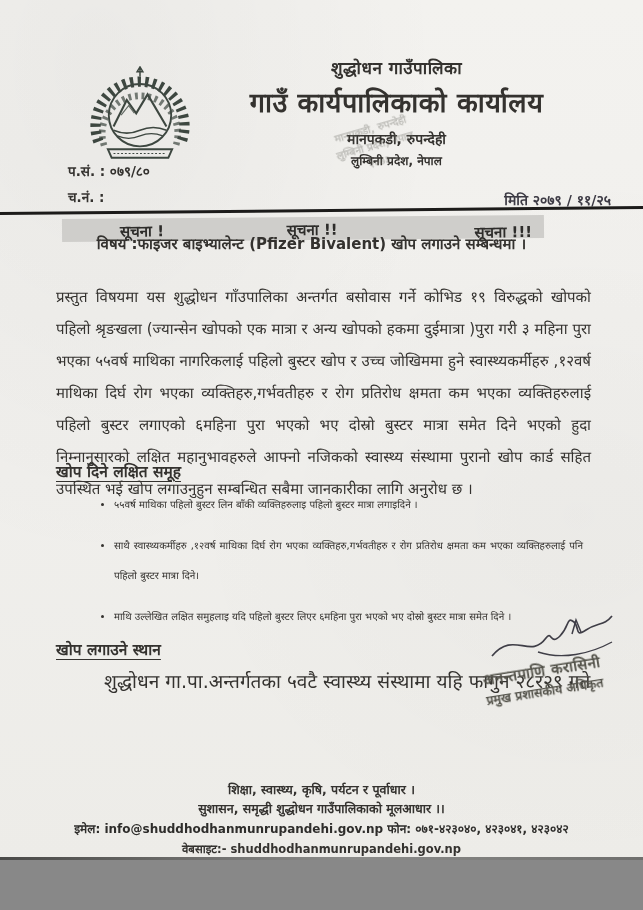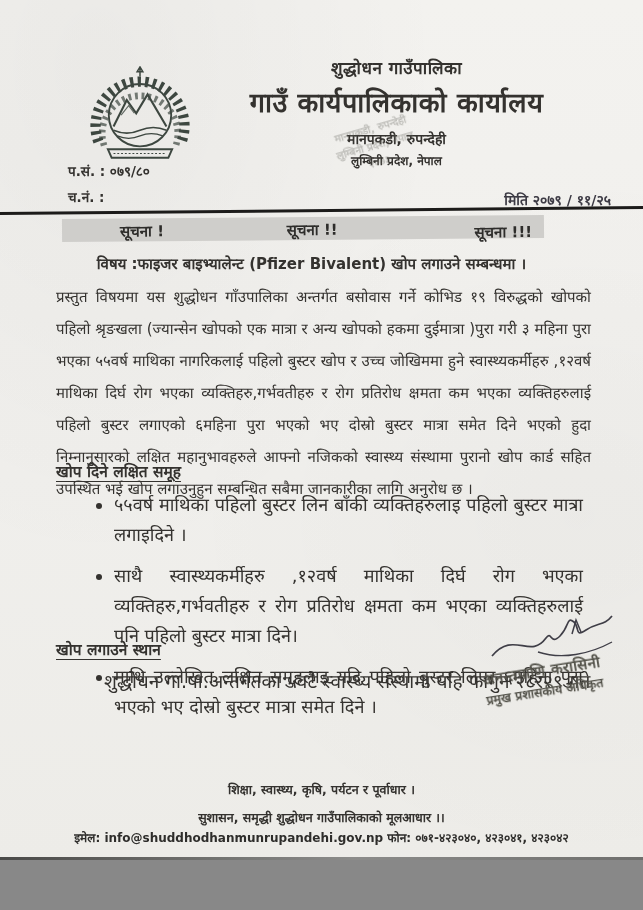--- a/index.html
+++ b/index.html
@@ -37,45 +37,45 @@
   }
   
   .notice-bar{
     position:absolute;left:62px;top:217px;width:482px;height:23px;
     background:#cfcecb;transform:rotate(-0.5deg);
     display:flex;justify-content:space-between;align-items:center;
     padding:0 26px 0 58px;font-size:15px;font-weight:600;color:#2e2d2b;
   }
   .notice-bar span:nth-child(3){transform:translate(14px,4px);}
   
-  .subject{position:absolute;left:0;right:20px;top:253px;text-align:center;font-size:15px;font-weight:600;}
+  .subject{position:absolute;left:0;right:20px;top:233px;text-align:center;font-size:15px;font-weight:600;}
   
   .body-par{
     position:absolute;left:56px;right:52px;top:281px;
     font-size:15px;line-height:32px;text-align:justify;
   }
   .h-underline{font-size:15.5px;font-weight:bold;text-decoration:underline;text-underline-offset:4px;}
   .target-heading{position:absolute;left:56px;top:460px;}
   .bullets{position:absolute;left:96px;right:60px;top:490px;margin:0;padding-left:18px;}
-  .bullets li{font-size:18px;line-height:30px;margin-bottom:11px;text-align:justify;}
+  .bullets li{font-size:10px;line-height:30px;margin-bottom:11px;text-align:justify;}
   .place-heading{position:absolute;left:56px;top:638px;}
   .place-text{position:absolute;left:104px;top:668px;font-size:19px;}
   
   .sig-squiggle{position:absolute;left:486px;top:612px;width:130px;height:52px;}
   .sig-stamp{
     position:absolute;left:448px;top:660px;width:190px;
     transform:rotate(-9deg);color:#53524a;text-align:center;
     font-weight:bold;filter:blur(.2px);
   }
   .sig-name{font-size:15px;letter-spacing:.5px;}
   .sig-title{font-size:12.5px;margin-top:3px;}
   
   .footer{position:absolute;left:0;right:0;top:781px;text-align:center;line-height:18px;}
   .slogan1{font-size:12.5px;font-weight:bold;}
-  .slogan2{font-size:12.5px;font-weight:bold;margin-top:10px;}
+  .slogan2{font-size:12.5px;font-weight:bold;margin-top:1px;}
   .contact{font-size:12px;font-weight:bold;margin-top:2px;color:#2e2d2b;}
   .website{font-size:11.5px;font-weight:bold;margin-top:2px;}
   
   .smudge{position:absolute;left:118px;top:876px;width:16px;height:4px;background:#2e2c2a;border-radius:2px;transform:rotate(-3deg);}
   .scan-edge{position:absolute;left:0;bottom:0;width:100%;height:3px;
     background:linear-gradient(to right,#4a4a48,#8c8c8a 55%,#6f6f6d);}
   .emblem-stroke{stroke:#3d4740;fill:none;}
 </style>
 </head>
 <body>
@@ -162,18 +162,22 @@
 
   <div class="footer">
     <div class="slogan1">शिक्षा, स्वास्थ्य, कृषि, पर्यटन र पूर्वाधार ।</div>
     <div class="slogan2">सुशासन, समृद्धी शुद्धोधन गाउँपालिकाको मूलआधार ।।</div>
     <div class="contact">
       <span>इमेल:</span>
       <span>info@shuddhodhanmunrupandehi.gov.np</span>
       <span>फोन:</span>
       <span>०७१-४२३०४०, ४२३०४१, ४२३०४२</span>
     </div>
+    <div class="website">
+      <span>वेबसाइट:-</span>
+      <span>shuddhodhanmunrupandehi.gov.np</span>
+    </div>
   </div>
 
   <div class="smudge"></div>
   <div class="scan-edge"></div>
 
 </div>
 
 </body></html>

